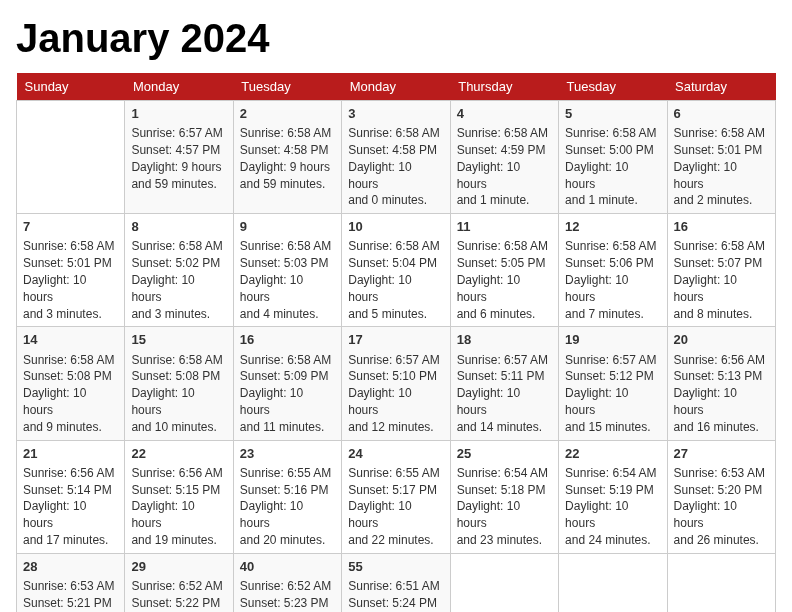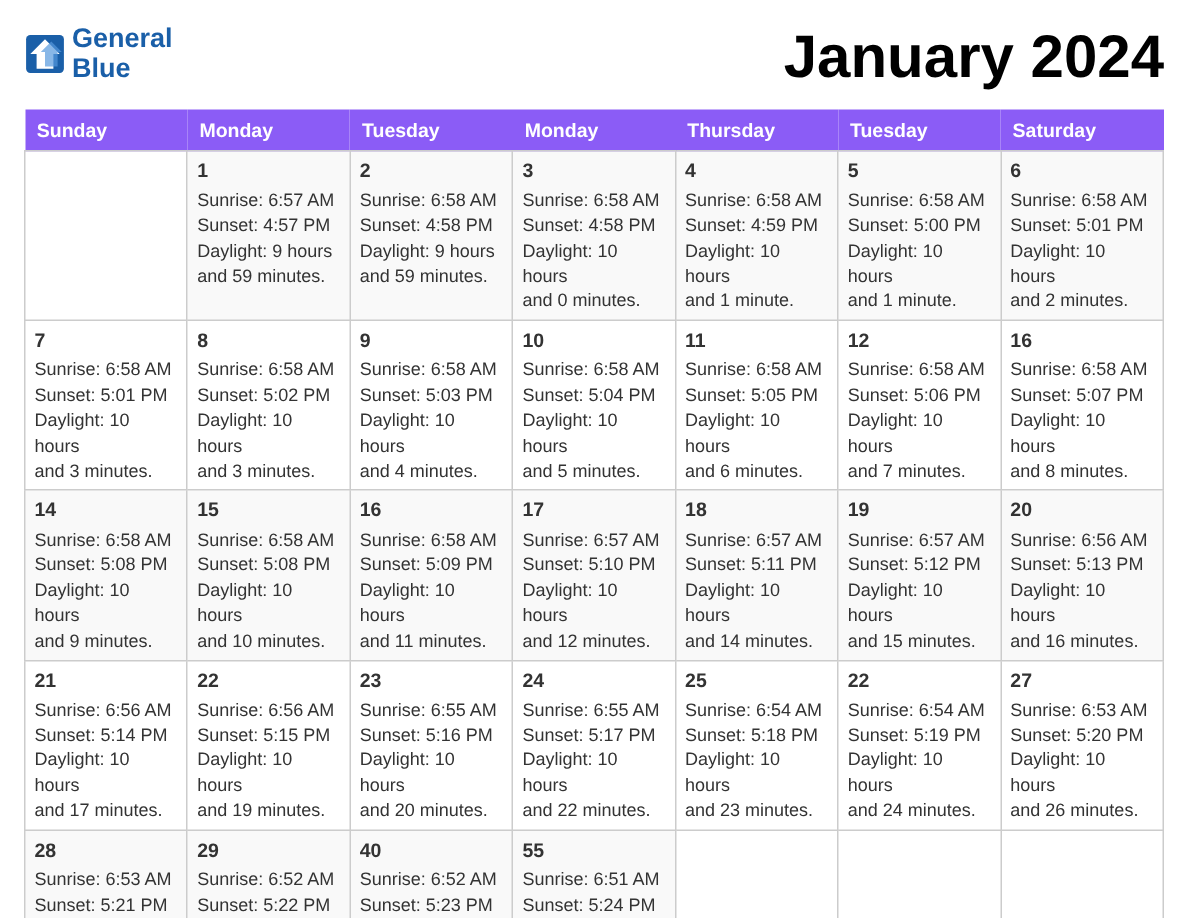--- a/index.html
+++ b/index.html
@@ -45,26 +45,26 @@
     .location {
       font-size: 14px;
       color: #555;
     }
     table {
       width: 100%;
       border-collapse: collapse;
       font-size: 11px;
     }
     thead tr th {
-      background-color: #8b5cf6;
+      background-color: #b91c1c;
       color: #fff;
       text-align: left;
       padding: 6px 8px;
       font-size: 13px;
-      font-weight: bold;
+      font-weight: normal;
     }
     tbody tr td {
       border: 1px solid #ccc;
       vertical-align: top;
       padding: 4px 6px;
       width: 108px;
       min-height: 80px;
       height: 80px;
       color: #333;
       line-height: 1.4;
@@ -87,31 +87,20 @@
     }
     .empty-cell {
       background: #fff !important;
       border: 1px solid #ccc;
     }
   </style>
 </head>
 <body>
 
 <div class="header">
-  <div class="logo">
-    <svg class="logo-icon" viewBox="0 0 40 40">
-      <rect x="2" y="2" width="36" height="36" rx="4" fill="#1a5fa8"></rect>
-      <polygon points="20,6 34,20 28,20 28,34 12,34 12,20 6,20" fill="white"></polygon>
-      <polygon points="26,8 36,18 32,18 32,32 20,32 20,18 16,18" fill="#5599dd" opacity="0.7"></polygon>
-    </svg>
-    <div class="logo-text">
-      <div><span>General</span></div>
-      <div style="color:#1a5fa8;">Blue</div>
-    </div>
-  </div>
   <div class="title-block">
     <div class="month-title">January 2024</div>
   </div>
 </div>
 
 <table>
   <thead>
     <tr>
     <th>Sunday</th>
         <th>Monday</th>

